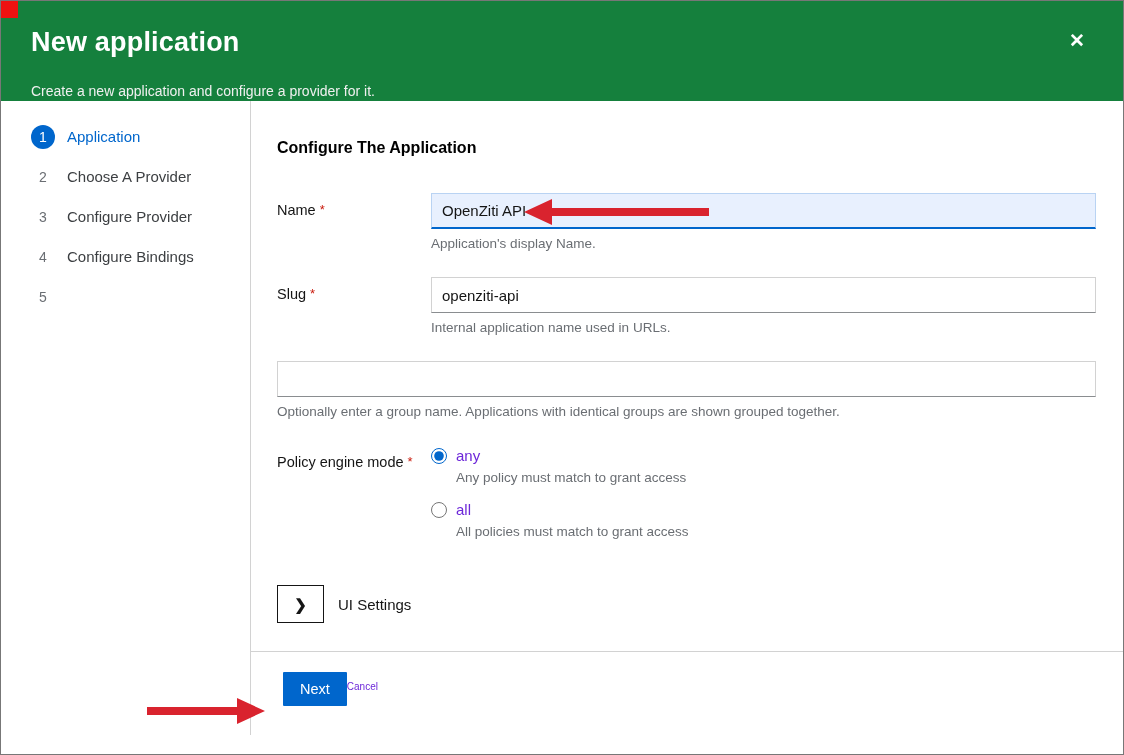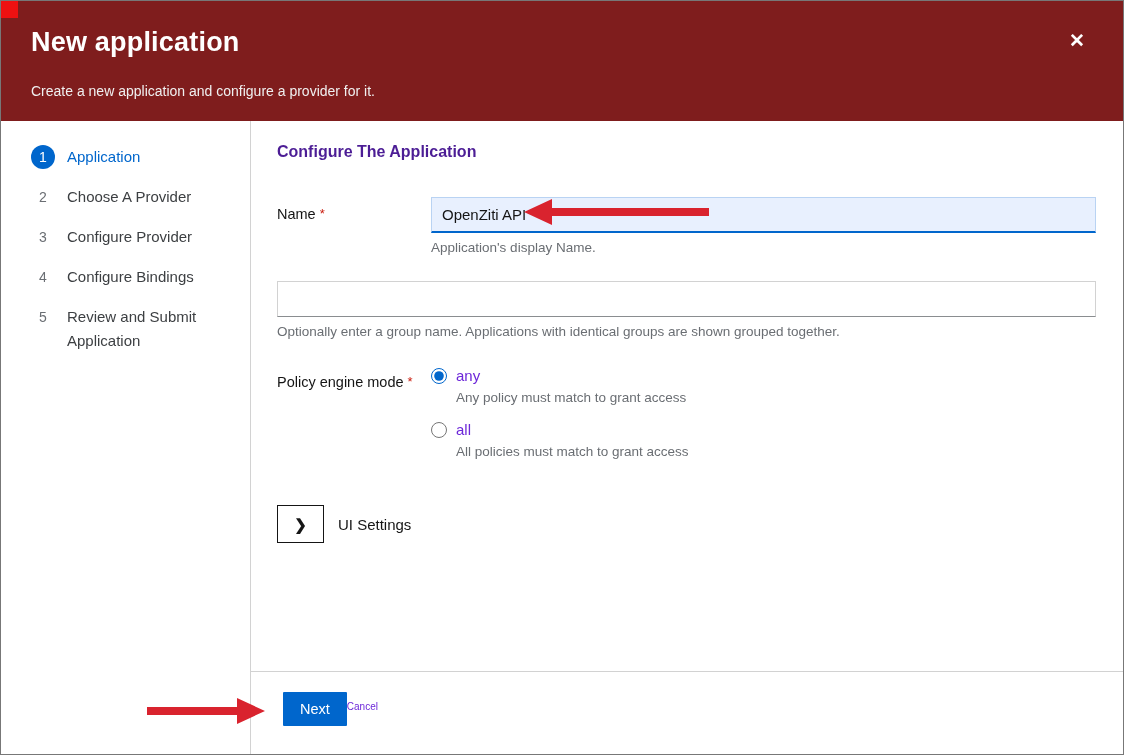--- a/index.html
+++ b/index.html
@@ -5,39 +5,39 @@
   * { margin:0; padding:0; box-sizing:border-box; }
   body { font-family:"Liberation Sans", sans-serif; background:#fff; }
   .screen {
     position:relative; width:1124px; height:755px;
     background:#fff; border:1px solid #777; overflow:hidden;
   }
   
   .corner-marker { position:absolute; top:0; left:0; width:17px; height:17px; background:#ee1111; z-index:20; }
 
   
-  .modal-header { position:relative; background:#7f1d1d; color:#fff; height:120px; padding:26px 28px 0 30px; }
+  .modal-header { position:relative; background:#15803d; color:#fff; height:100px; padding:26px 28px 0 30px; }
   .modal-title { font-size:27px; font-weight:700; letter-spacing:0.2px; }
   .modal-desc { font-size:14px; margin-top:25px; color:#f0f0f0; }
   .close-btn { position:absolute; top:30px; right:38px; background:none; border:none; color:#fff;
     font-size:19px; font-weight:700; cursor:pointer; line-height:1; }
 
   
   .modal-body { display:flex; height:634px; }
   .sidebar { width:250px; border-right:1px solid #d2d2d2; padding:24px 14px 0 30px; flex-shrink:0; }
   .step { display:flex; align-items:flex-start; margin-bottom:16px; cursor:pointer; }
   .step-num { width:24px; height:24px; flex-shrink:0; text-align:center; line-height:24px;
     font-size:14px; color:#6a6e73; margin-right:12px; }
   .step.active .step-num { background:#0066cc; border-radius:50%; color:#fff; }
   .step-label { font-size:15px; color:#3c3f42; line-height:24px; }
   .step.active .step-label { color:#0066cc; }
 
   .main { flex:1; display:flex; flex-direction:column; }
   .content { flex:1; padding:22px 27px 0 26px; overflow:hidden; }
-  .section-title { font-size:16px; font-weight:600; color:#4c1d95; margin-bottom:36px; }
+  .section-title { font-size:16px; font-weight:600; color:#000000; margin-bottom:36px;margin-top:16px; }
 
   .form-row { display:flex; margin-bottom:26px; }
   .form-label { width:154px; flex-shrink:0; padding-top:9px; font-size:14.5px; font-weight:500; color:#151515; }
   .required { color:#c9190b; margin-left:4px; font-size:13px; vertical-align:top; }
   .form-control { flex:1; }
   .text-input { width:100%; height:36px; font-size:15px; color:#151515; padding:6px 10px;
     font-family:Liberation Sans, sans-serif;
     border:1px solid #d2d2d2; border-bottom:1px solid #8a8d90; background:#fff; border-radius:0; }
   .text-input.focused { background:#e8f0fe; border:1px solid #b9d3f3; border-bottom:2px solid #0066cc; }
   .helper { font-size:13.5px; color:#6a6e73; margin-top:7px; }
@@ -91,39 +91,47 @@
       <div class="step">
         <span class="step-num">3</span>
         <span class="step-label">Configure Provider</span>
       </div>
       <div class="step">
         <span class="step-num">4</span>
         <span class="step-label">Configure Bindings</span>
       </div>
       <div class="step">
         <span class="step-num">5</span>
-        <span class="step-label">Review and Submit Application</span>
       </div>
     </div>
 
     <div class="main">
       <div class="content">
 
         <div class="section-title">Configure The Application</div>
 
         <div class="form-row">
           <div class="form-label">
             <span>Name</span><span class="required">*</span>
           </div>
           <div class="form-control">
             <input class="text-input focused" type="text" value="OpenZiti API" style="">
             <div class="helper">Application's display Name.</div>
           </div>
         </div>
 
+        <div class="form-row">
+          <div class="form-label">
+            <span>Slug</span><span class="required">*</span>
+          </div>
+          <div class="form-control">
+            <input class="text-input" type="text" value="openziti-api" style="">
+            <div class="helper">Internal application name used in URLs.</div>
+          </div>
+        </div>
 
         <div class="form-row">
           <div class="form-control">
             <input class="text-input" type="text" value="" style="">
             <div class="helper">Optionally enter a group name. Applications with identical groups are shown grouped together.</div>
           </div>
         </div>
 
         <div class="form-row">
           <div class="form-label">

